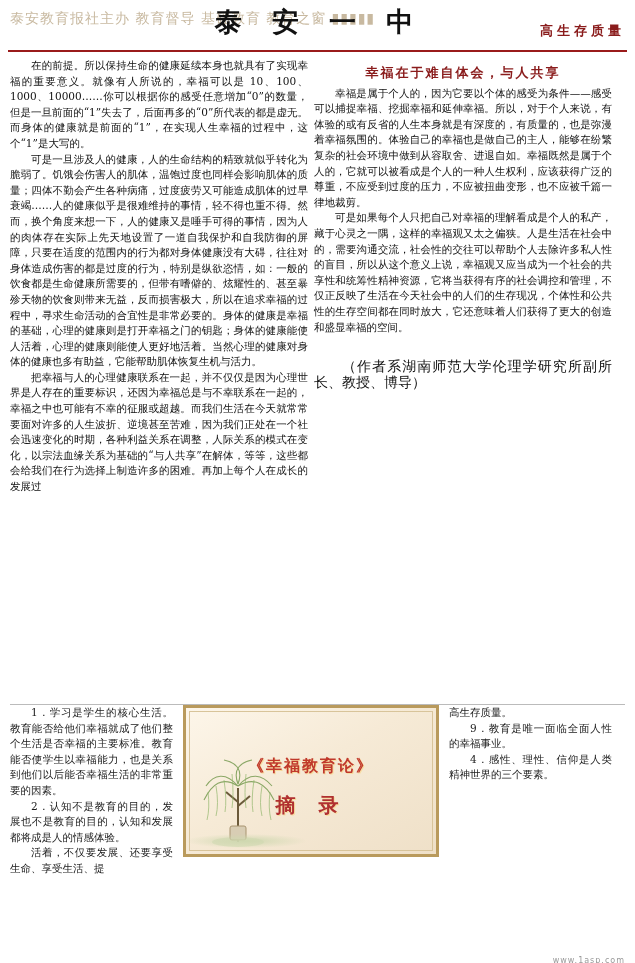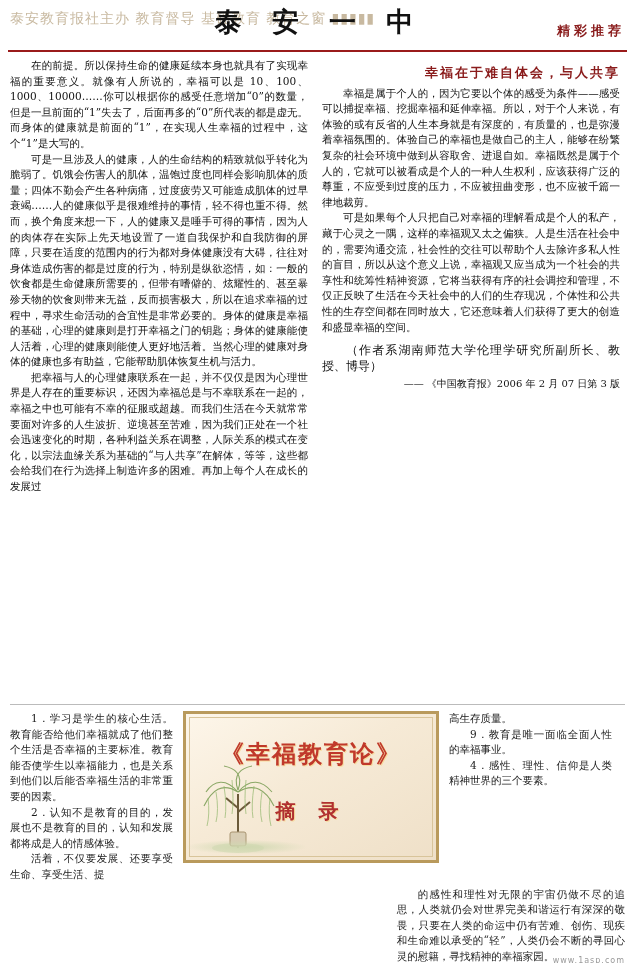--- a/index.html
+++ b/index.html
@@ -58,66 +58,65 @@
     font-size: 13px;
     letter-spacing: 4px;
     color: #8a1c1c;
     font-weight: bold;
     font-family: "DejaVu Serif", "Liberation Serif", serif;
   }
 
   
   .body-wrap {
     display: flex;
-    gap: 14px;
+    gap: 6px;
     margin: 6px 10px 0 10px;
     height: 638px;
   }
   .col {
     width: 298px;
     font-size: 10.5px;
     line-height: 15.6px;
     text-align: justify;
     font-family: "DejaVu Serif", "Liberation Serif", serif;
     color: #111;
   }
   .col p {
     margin: 0;
     text-indent: 2em;
   }
   .section-head {
-    text-align: right;
+    text-align: center;
     font-size: 13px;
     font-weight: bold;
     color: #8a1c1c;
     letter-spacing: 2px;
     margin: 7px 0 5px 0;
     font-family: "DejaVu Serif", "Liberation Serif", serif;
   }
   .byline {
-    margin-top: 8px;
-    font-size: 12px;
+    margin-top: 24px;
+    font-size: 14px;
     line-height: 15.5px;
     text-indent: 2em;
     color: #111;
   }
   .source {
     margin-top: 2px;
     font-size: 10px;
     line-height: 15.5px;
     text-align: right;
     color: #111;
   }
 
   
   .lower {
     position: relative;
     margin: 8px 10px 0 10px;
     border-top: 1px solid #bbb;
-    padding-top: 6px;
     height: 250px;
   }
   .lower-grid {
     display: flex;
     gap: 10px;
   }
   .lower-col {
     width: 163px;
     font-size: 10.5px;
     line-height: 15.6px;
@@ -139,22 +138,22 @@
   }
   .art-inner {
     position: absolute;
     inset: 3px;
     border: 1px solid #d8c49a;
   }
   .art-title {
     position: absolute;
     left: 50%;
     transform: translateX(-50%);
-    top: 24px;
-    font-size: 24px;
+    top: 48px;
+    font-size: 16px;
     font-weight: bold;
     color: #c0392b;
     letter-spacing: 2px;
     white-space: nowrap;
     font-family: Liberation Sans, sans-serif;
     text-shadow: 1px 1px 0 #f7dca0;
   }
   .art-sub {
     position: absolute;
     left: 50%;
@@ -195,37 +194,36 @@
   }
 </style>
 </head>
 <body>
 
 <div class="page">
 
   <div class="masthead">
     <div class="masthead-left">泰安教育报社主办 教育督导 基础教育 教育之窗 ▮▮▮▮▮</div>
     <div class="masthead-title">泰 安 一 中</div>
-    <div class="masthead-right">精彩推荐</div>
+    <div class="masthead-right">高生存质量</div>
   </div>
 
   <div class="body-wrap">
 
     <div class="col">
       <p>在的前提。所以保持生命的健康延续本身也就具有了实现幸福的重要意义。就像有人所说的，幸福可以是 10、100、1000、10000……你可以根据你的感受任意增加“0”的数量，但是一旦前面的“1”失去了，后面再多的“0”所代表的都是虚无。而身体的健康就是前面的“1”，在实现人生幸福的过程中，这个“1”是大写的。</p>
       <p>可是一旦涉及人的健康，人的生命结构的精致就似乎转化为脆弱了。饥饿会伤害人的肌体，温饱过度也同样会影响肌体的质量；四体不勤会产生各种病痛，过度疲劳又可能造成肌体的过早衰竭……人的健康似乎是很难维持的事情，轻不得也重不得。然而，换个角度来想一下，人的健康又是唾手可得的事情，因为人的肉体存在实际上先天地设置了一道自我保护和自我防御的屏障，只要在适度的范围内的行为都对身体健康没有大碍，往往对身体造成伤害的都是过度的行为，特别是纵欲恣情，如：一般的饮食都是生命健康所需要的，但带有嗜僻的、炫耀性的、甚至暴殄天物的饮食则带来无益，反而损害极大，所以在追求幸福的过程中，寻求生命活动的合宜性是非常必要的。身体的健康是幸福的基础，心理的健康则是打开幸福之门的钥匙；身体的健康能使人活着，心理的健康则能使人更好地活着。当然心理的健康对身体的健康也多有助益，它能帮助肌体恢复生机与活力。</p>
       <p>把幸福与人的心理健康联系在一起，并不仅仅是因为心理世界是人存在的重要标识，还因为幸福总是与不幸联系在一起的，幸福之中也可能有不幸的征服或超越。而我们生活在今天就常常要面对许多的人生波折、逆境甚至苦难，因为我们正处在一个社会迅速变化的时期，各种利益关系在调整，人际关系的模式在变化，以宗法血缘关系为基础的“与人共享”在解体，等等，这些都会给我们在行为选择上制造许多的困难。再加上每个人在成长的发展过</p>
     </div>
 
     <div class="col">
       <div class="section-head">幸福在于难自体会，与人共享</div>
       <p>幸福是属于个人的，因为它要以个体的感受为条件——感受可以捕捉幸福、挖掘幸福和延伸幸福。所以，对于个人来说，有体验的或有反省的人生本身就是有深度的，有质量的，也是弥漫着幸福氛围的。体验自己的幸福也是做自己的主人，能够在纷繁复杂的社会环境中做到从容取舍、进退自如。幸福既然是属于个人的，它就可以被看成是个人的一种人生权利，应该获得广泛的尊重，不应受到过度的压力，不应被扭曲变形，也不应被千篇一律地裁剪。</p>
       <p>可是如果每个人只把自己对幸福的理解看成是个人的私产，藏于心灵之一隅，这样的幸福观又太之偏狭。人是生活在社会中的，需要沟通交流，社会性的交往可以帮助个人去除许多私人性的盲目，所以从这个意义上说，幸福观又应当成为一个社会的共享性和统筹性精神资源，它将当获得有序的社会调控和管理，不仅正反映了生活在今天社会中的人们的生存现况，个体性和公共性的生存空间都在同时放大，它还意味着人们获得了更大的创造和盛显幸福的空间。</p>
       <div class="byline">（作者系湖南师范大学伦理学研究所副所长、教授、博导）</div>
-      <div class="source">—— 《中国教育报》2006 年 2 月 07 日第 3 版</div>
     </div>
 
   </div>
 
   <div class="lower">
     <div class="lower-grid">
 
       <div class="lower-col">
         <p>1．学习是学生的核心生活。教育能否给他们幸福就成了他们整个生活是否幸福的主要标准。教育能否使学生以幸福能力，也是关系到他们以后能否幸福生活的非常重要的因素。</p>
         <p>2．认知不是教育的目的，发展也不是教育的目的，认知和发展都将成是人的情感体验。</p>
@@ -270,20 +268,17 @@
         <p style="text-indent:0">高生存质量。</p>
         <p>9．教育是唯一面临全面人性的幸福事业。</p>
         <p>4．感性、理性、信仰是人类精神世界的三个要素。</p>
       </div>
 
     </div>
 
     <div class="lower-grid" style="margin-top:4px">
       <div class="lower-col"></div>
       <div style="width:256px; flex:none"></div>
-      <div class="lower-col" style="width:336px">
-        <p>的感性和理性对无限的宇宙仍做不尽的追思，人类就仍会对世界完美和谐运行有深深的敬畏，只要在人类的命运中仍有苦难、创伤、现疾和生命难以承受的“轻”，人类仍会不断的寻回心灵的慰籍，寻找精神的幸福家园。</p>
-      </div>
     </div>
   </div>
 
   <div class="footer">www.1asp.com</div>
 </div>
 
 </body></html>

